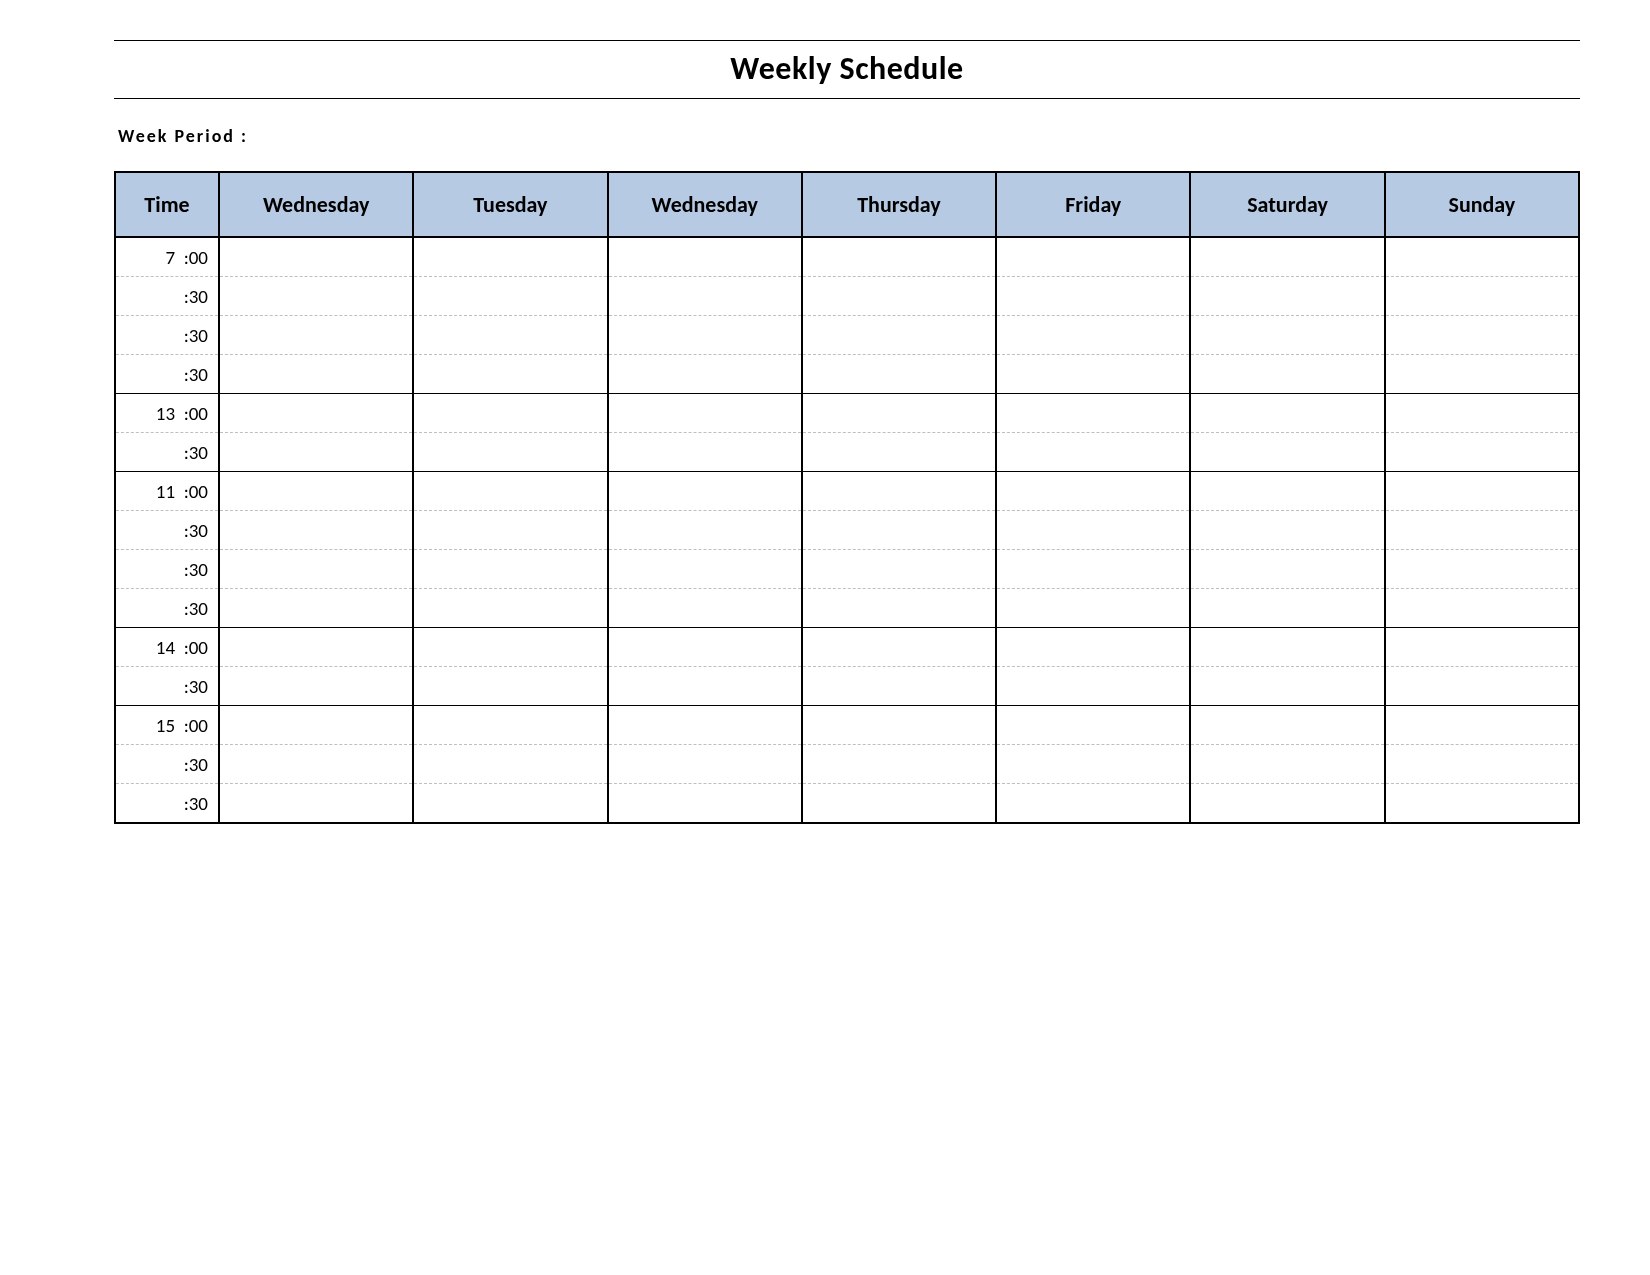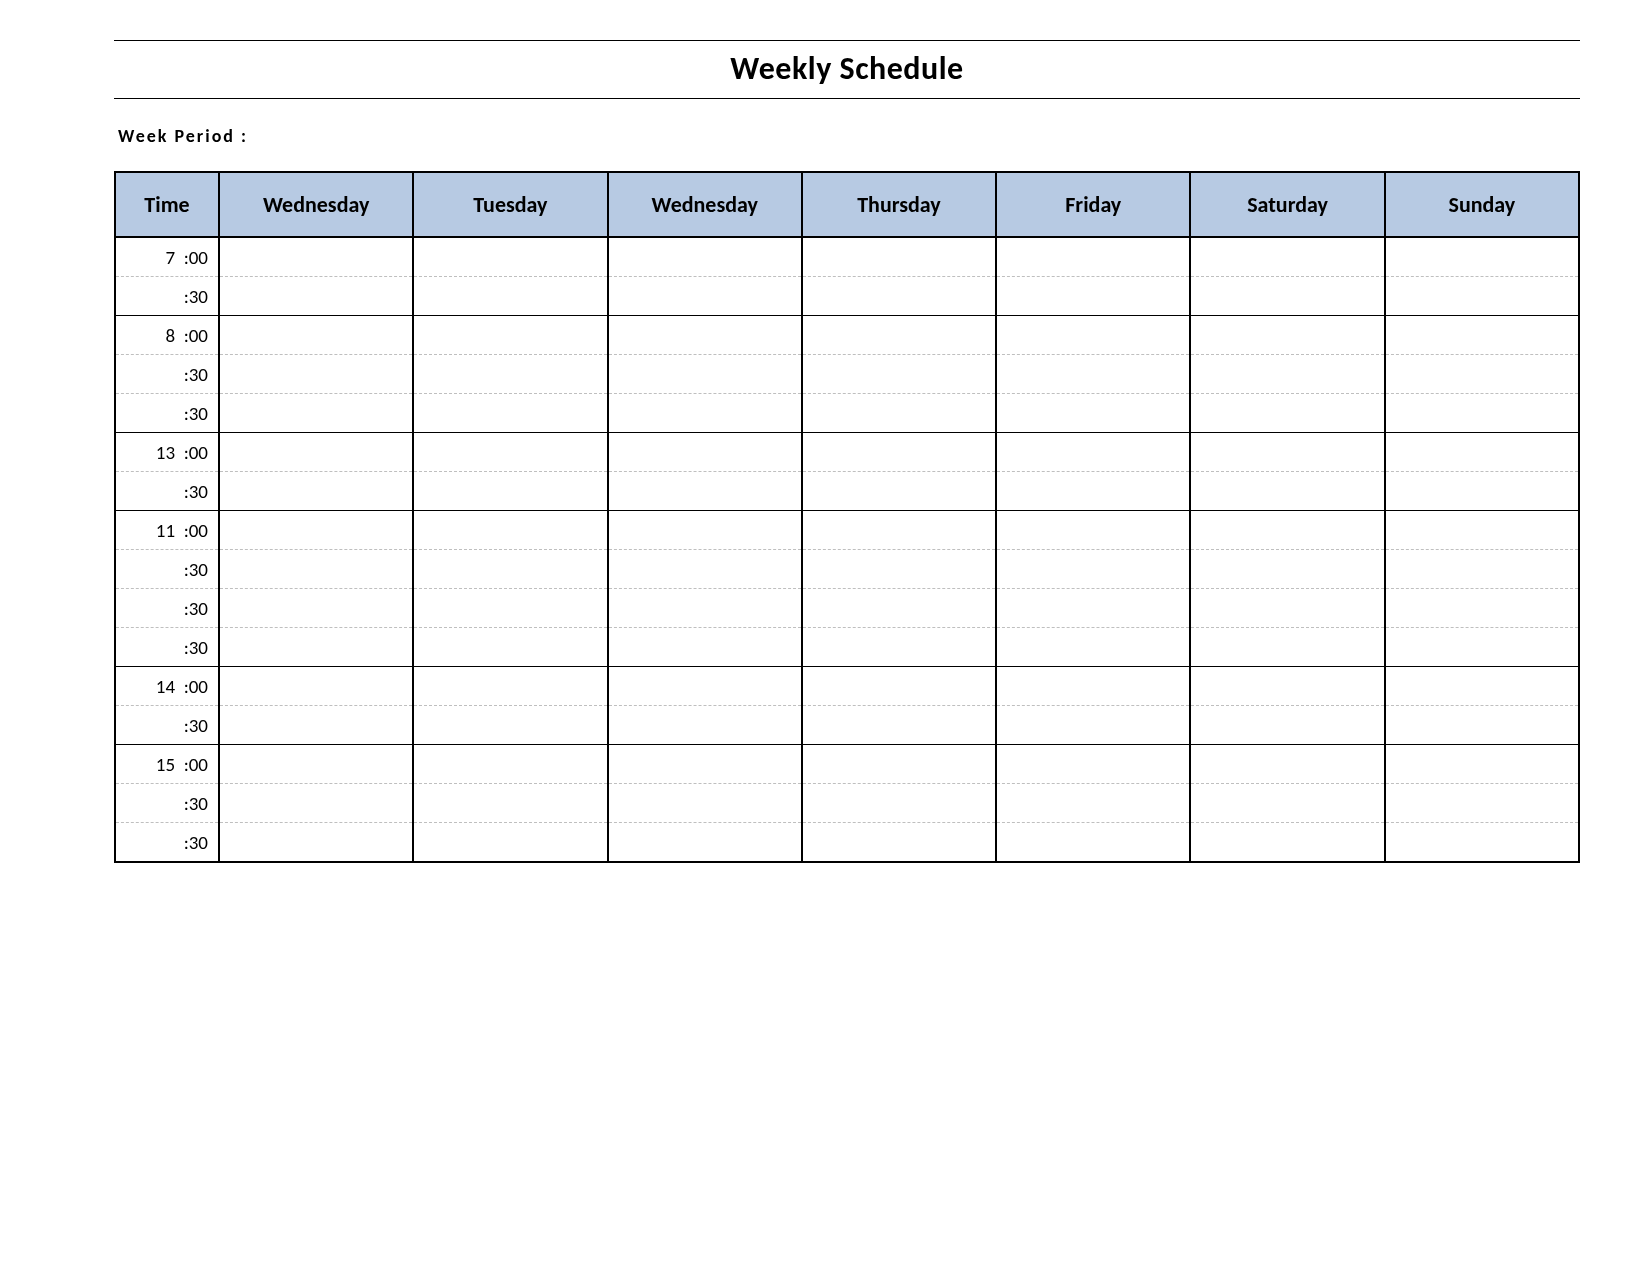--- a/index.html
+++ b/index.html
@@ -109,30 +109,20 @@
         <tr>
           <td class="time-cell">:30</td>
           <td class="day-cell"></td>
           <td class="day-cell"></td>
           <td class="day-cell"></td>
           <td class="day-cell"></td>
           <td class="day-cell"></td>
           <td class="day-cell"></td>
           <td class="day-cell"></td>
         </tr>
-        <tr class="hour-row">
-          <td class="time-cell">8  :00</td>
-          <td class="day-cell"></td>
-          <td class="day-cell"></td>
-          <td class="day-cell"></td>
-          <td class="day-cell"></td>
-          <td class="day-cell"></td>
-          <td class="day-cell"></td>
-          <td class="day-cell"></td>
-        </tr>
         <tr>
           <td class="time-cell">:30</td>
           <td class="day-cell"></td>
           <td class="day-cell"></td>
           <td class="day-cell"></td>
           <td class="day-cell"></td>
           <td class="day-cell"></td>
           <td class="day-cell"></td>
           <td class="day-cell"></td>
         </tr>

